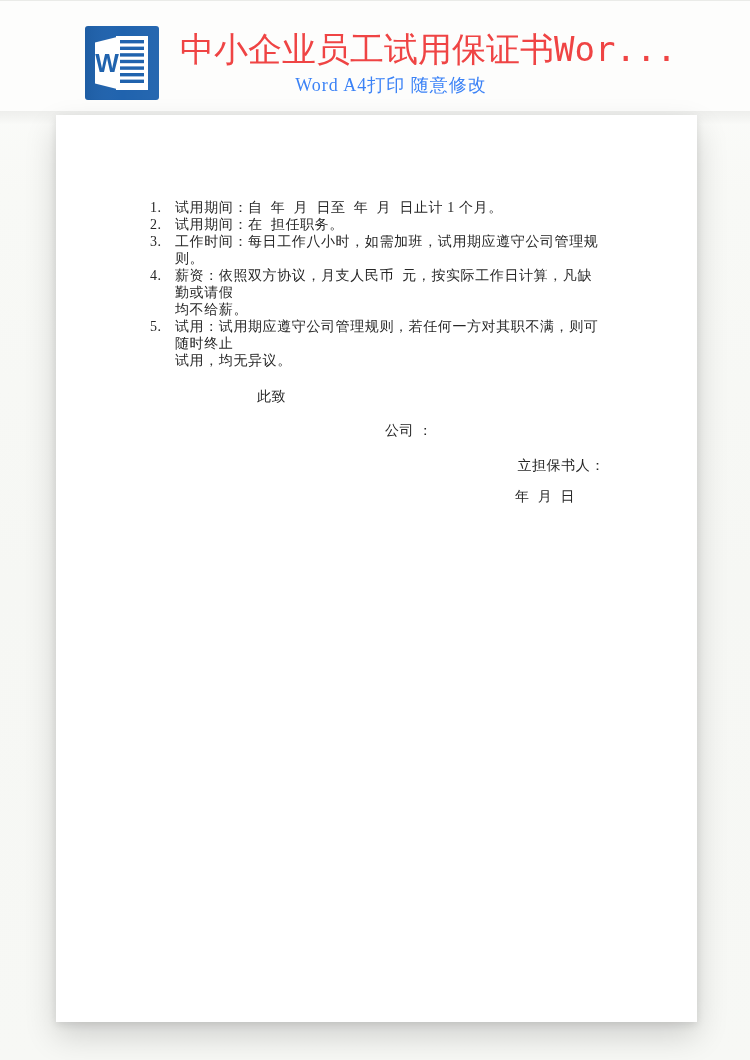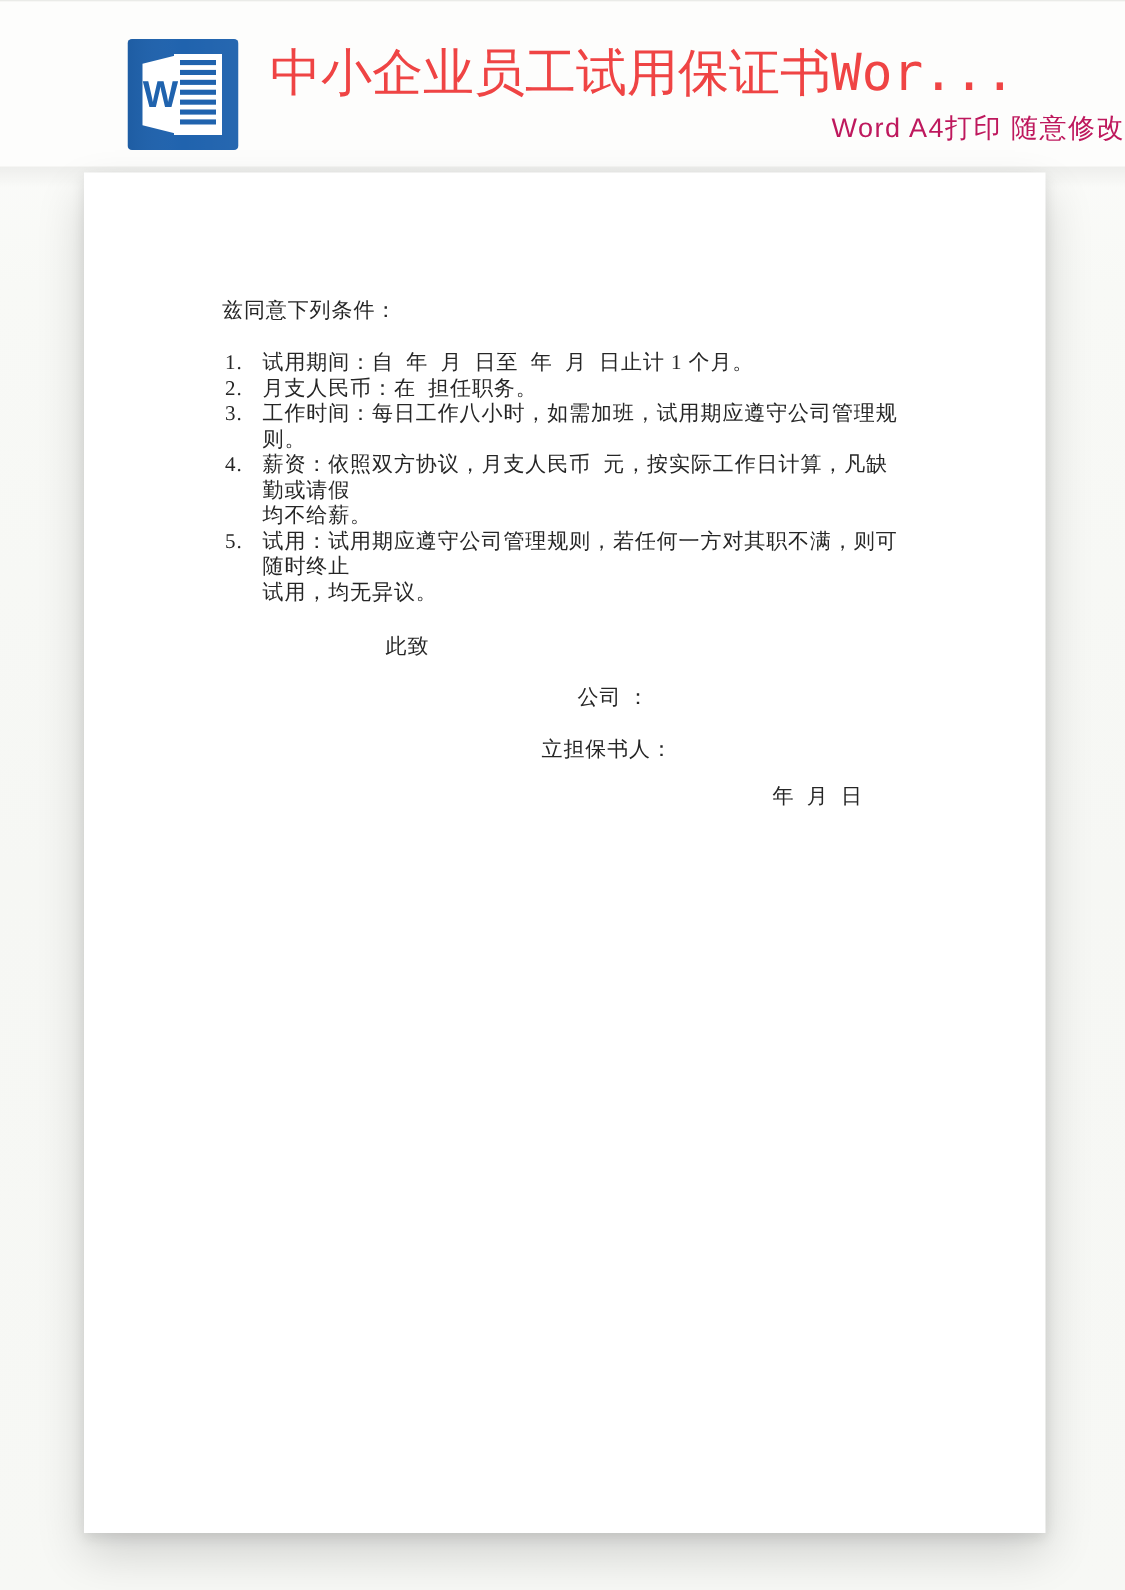--- a/index.html
+++ b/index.html
@@ -35,25 +35,25 @@
   .header-title{
     position:absolute;left:180px;top:28px;
     font-family:"DejaVu Sans Mono","DejaVu Sans",sans-serif;
     font-size:34px;line-height:40px;
     color:#ef4444;
     letter-spacing:0px;
     white-space:nowrap;
   }
   .header-subtitle{
     position:absolute;left:0;right:0;top:72px;
-    text-align:right;
+    text-align:center;
     margin-left:32px;
-    font-family:Liberation Sans, sans-serif;
+    font-family:Liberation Serif, serif;
     font-size:18px;line-height:24px;
-    color:#be185d;
+    color:#3b82f6;
     letter-spacing:1px;
     white-space:pre;
   }
   
   .doc-page{
     position:absolute;left:56px;top:114px;
     width:641px;height:907px;
     background:#fff;
     box-shadow:0 3px 8px rgba(0,0,0,0.10),0 14px 30px rgba(0,0,0,0.16);
     padding:84px 92px 0 92px;
@@ -79,21 +79,21 @@
   .doc-item .num{
     width:27px;flex:0 0 27px;
     padding-left:2px;
   }
   .doc-item .txt{
     flex:1;
     white-space:pre-wrap;
   }
   .line-closing{margin:19px 0 16px 109px;white-space:pre;}
   .line-company{margin:17px 0 0 237px;white-space:pre;}
-  .line-guarantor{margin:18px 0 0 213px;white-space:pre;}
+  .line-guarantor{margin:18px 0 0 213px;white-space:pre;text-align:right;}
   .line-date{margin:14px 0 0 367px;white-space:pre;}
 </style>
 </head>
 <body>
 
 <div class="canvas">
 
   <header class="site-header">
     <span class="word-logo">
       <svg width="74" height="74" viewBox="0 0 74 74" xmlns="http://www.w3.org/2000/svg">
@@ -118,30 +118,29 @@
         </g>
         <polygon points="10,16.5 34,10.5 34,63.5 10,57.5" fill="#ffffff"></polygon>
         <text x="22" y="45.5" text-anchor="middle" font-family="Liberation Sans, DejaVu Sans, sans-serif" font-size="25" font-weight="bold" fill="#2063ae">W</text>
       </svg>
     </span>
     <div class="header-title">中小企业员工试用保证书Wor...</div>
     <div class="header-subtitle">Word A4打印 随意修改</div>
   </header>
 
   <main class="doc-page">
-    <p class="doc-intro">兹同意下列条件：</p>
 
     <ol class="doc-list">
       <li class="doc-item">
         <span class="num">1.</span>
         <span class="txt">试用期间：自  年  月  日至  年  月  日止计 1 个月。</span>
       </li>
       <li class="doc-item">
         <span class="num">2.</span>
-        <span class="txt">月支人民币：在  担任职务。</span>
+        <span class="txt">试用期间：在  担任职务。</span>
       </li>
       <li class="doc-item">
         <span class="num">3.</span>
         <span class="txt">工作时间：每日工作八小时，如需加班，试用期应遵守公司管理规则。</span>
       </li>
       <li class="doc-item">
         <span class="num">4.</span>
         <span class="txt">薪资：依照双方协议，月支人民币  元，按实际工作日计算，凡缺勤或请假
 均不给薪。</span>
       </li>

